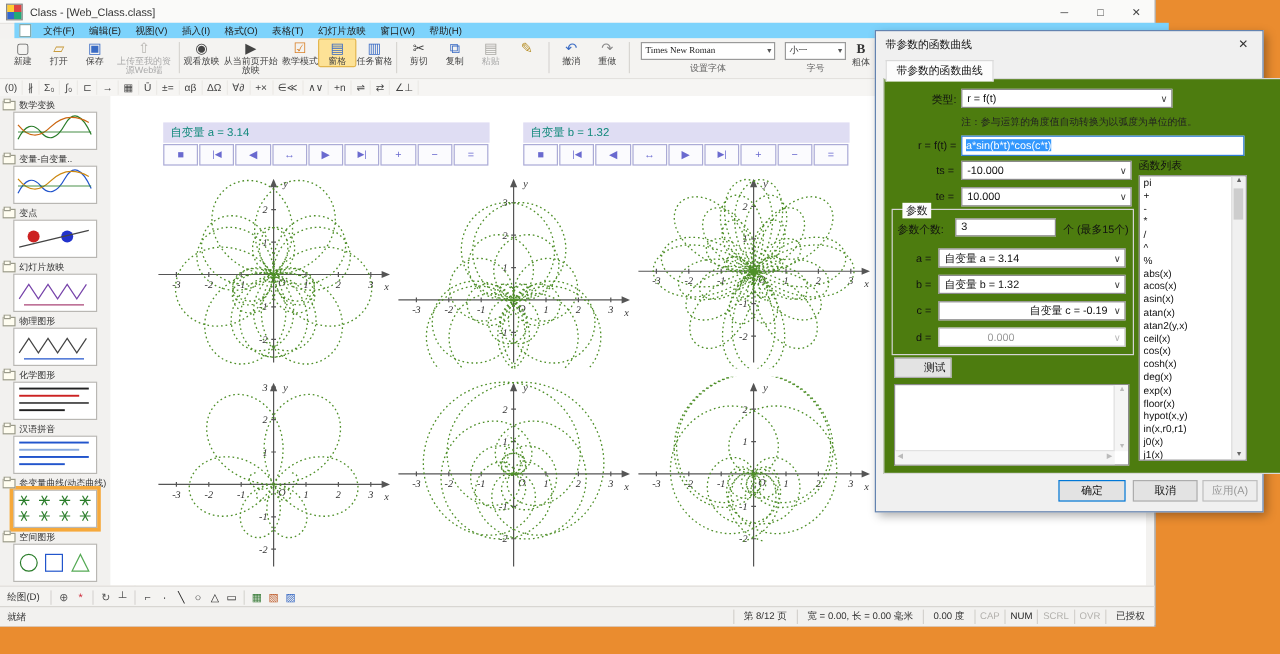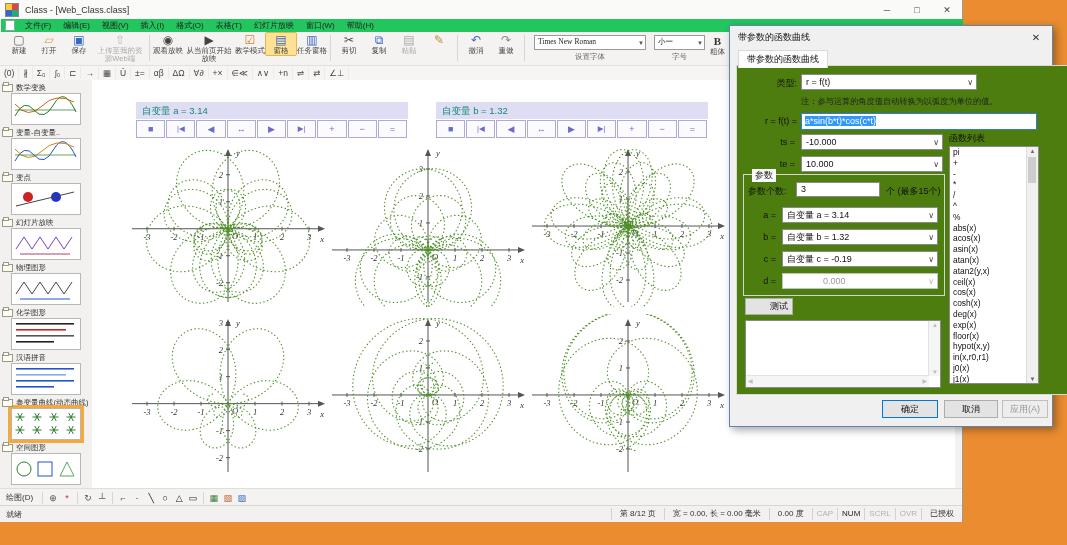--- a/index.html
+++ b/index.html
@@ -10,21 +10,21 @@
   #app{position:absolute;left:0;top:0;width:962px;height:521px;background:#F3F2F0;
     border-right:1px solid #9a9a9a;border-bottom:1px solid #9a9a9a;}
   .titlebar{position:absolute;left:0;top:0;width:962px;height:19px;background:#FAFAF9;
     border-bottom:1px solid #e6e4e1;display:flex;align-items:center;}
   .app-ico{width:12px;height:12px;margin:0 6px 0 5px;border:1px solid #888;
     background:conic-gradient(#d44 0 25%,#2a7 0 50%,#36c 0 75%,#fc3 0);}
   .title-text{font-size:9px;color:#333;}
   .win-ctrls{margin-left:auto;display:flex;height:19px;}
   .win-ctrl{width:30px;height:19px;display:flex;align-items:center;justify-content:center;
     font-size:9px;color:#444;}
-  .menubar{position:absolute;left:1px;top:19px;width:962px;height:13px;background:#22c55e;
+  .menubar{position:absolute;left:12px;top:19px;width:962px;height:13px;background:#7dd3fc;
     display:flex;align-items:center;font-size:8px;color:#222;text-align:right;}
   .doc-ico{width:8px;height:9px;background:#fff;border:1px solid #8aa;margin:0 4px 0 4px;}
   .menu-item{padding:0 6px;}
   .toolbar{position:absolute;left:0;top:32px;width:962px;height:34px;background:#F4F3F1;
     border-bottom:1px solid #e3e1de;display:flex;align-items:flex-start;padding-left:4px;box-sizing:border-box;}
   .tb-btn{min-width:30px;max-width:34px;display:flex;flex-direction:column;align-items:center;
     padding-top:2px;font-size:7.5px;color:#444;text-align:center;line-height:8px;}
   .tb-btn.wide{min-width:50px;max-width:52px;}
   .tb-btn .tb-ico{font-size:12px;line-height:13px;height:13px;}
   .tb-btn.active{background:#FDE296;border:1px solid #E3B64E;border-radius:2px;padding-top:1px;}
@@ -689,21 +689,21 @@
         <span class="legend">参数</span>
         <div class="lab" style="left:4px;top:10px;">参数个数:</div>
         <div class="tinput" style="left:52px;top:7px;width:84px;height:15px;">3</div>
         <div class="lab" style="left:142px;top:10px;">个 (最多15个)</div>
         <div id="param-rows">
             <div class="lab r" style="left: 8px; top: 35px; width: 24px;">a =</div>
             <div class="combo" style="left: 38px; top: 32px; width: 156px;"><span>自变量 a = 3.14</span><span class="arr">∨</span></div>
             <div class="lab r" style="left: 8px; top: 57px; width: 24px;">b =</div>
             <div class="combo" style="left: 38px; top: 54px; width: 156px;"><span>自变量 b = 1.32</span><span class="arr">∨</span></div>
             <div class="lab r" style="left: 8px; top: 79px; width: 24px;">c =</div>
-            <div class="combo" style="left: 38px; top: 76px; width: 156px;"><span>自变量 c = -0.19</span><span class="arr">∨</span></div>
+            <div class="combo" style="left: 38px; top: 76px; width: 156px; text-align: right;"><span>自变量 c = -0.19</span><span class="arr">∨</span></div>
             <div class="lab r" style="left: 8px; top: 101px; width: 24px;">d =</div>
             <div class="combo dis" style="left: 38px; top: 98px; width: 156px;"><span>0.000</span><span class="arr">∨</span></div>
           </div>
       </div>
 
       <div class="btn" style="left:8px;top:232px;width:48px;height:17px;line-height:15px;padding-left:20px;">测试</div>
 
       <div class="bigbox" style="left:8px;top:254px;width:194px;height:66px;">
         <div class="bb-v">
             <span style="position:absolute;top:1px;left:3px;">▲</span>

